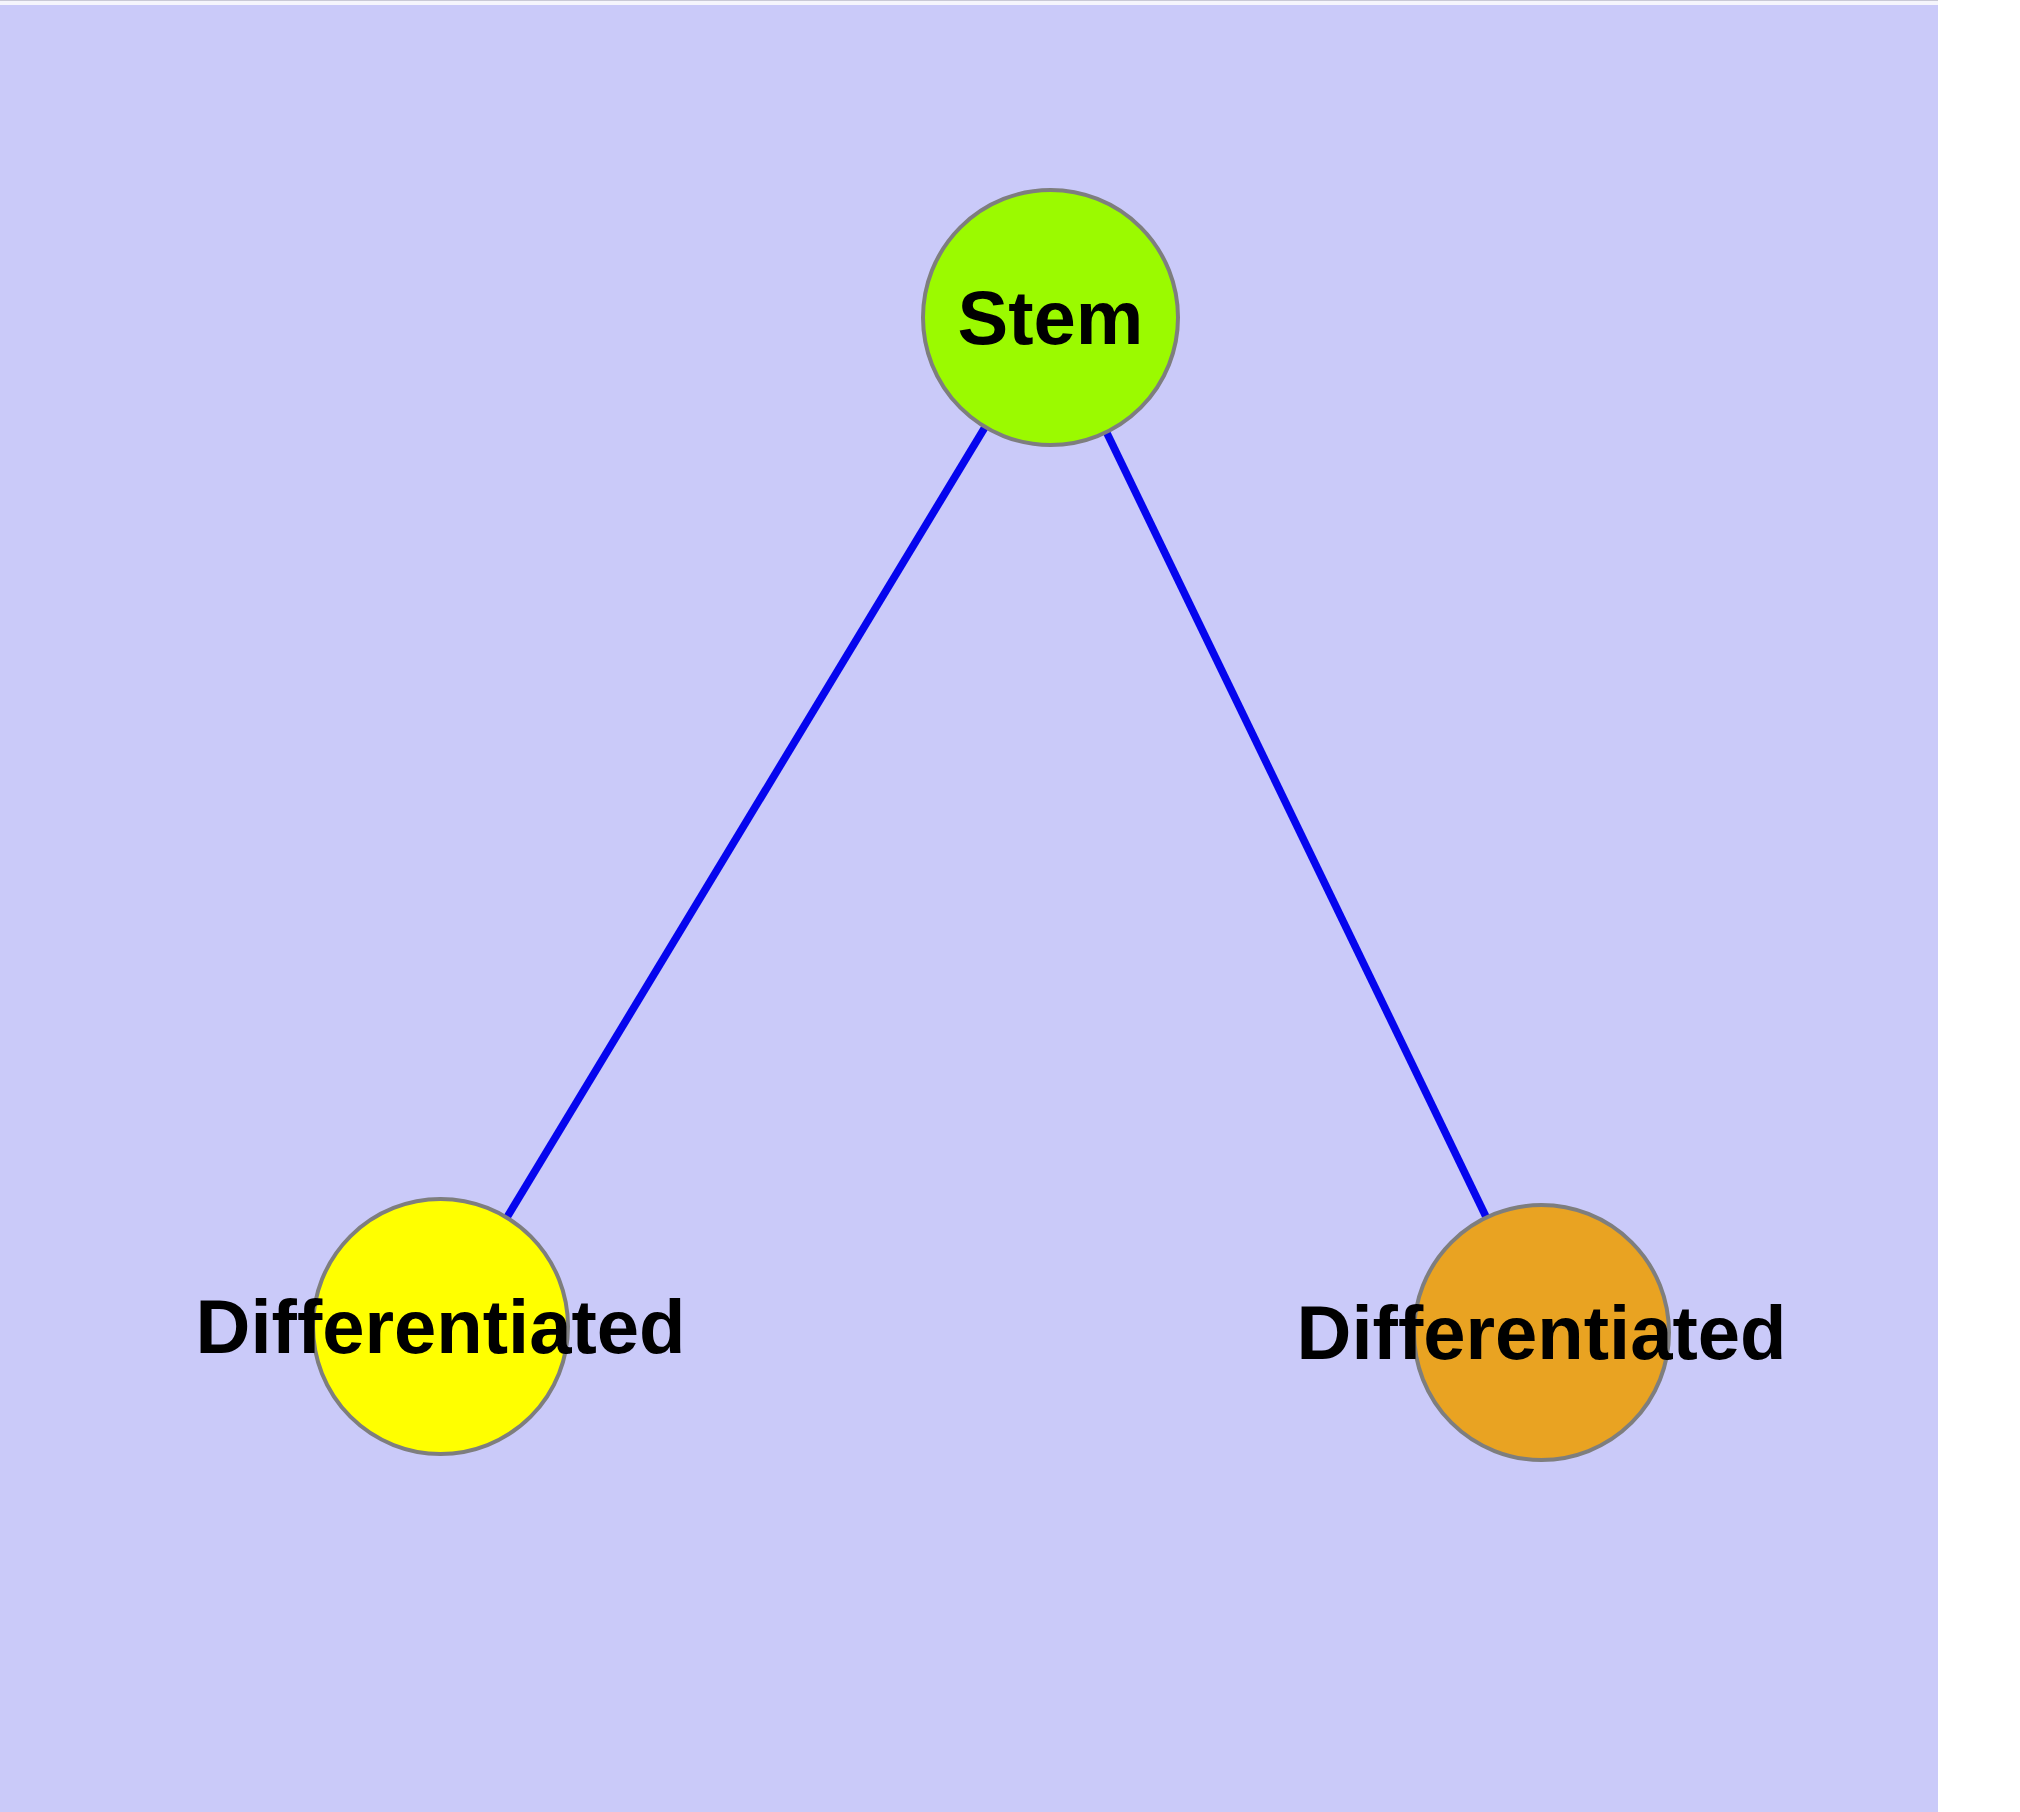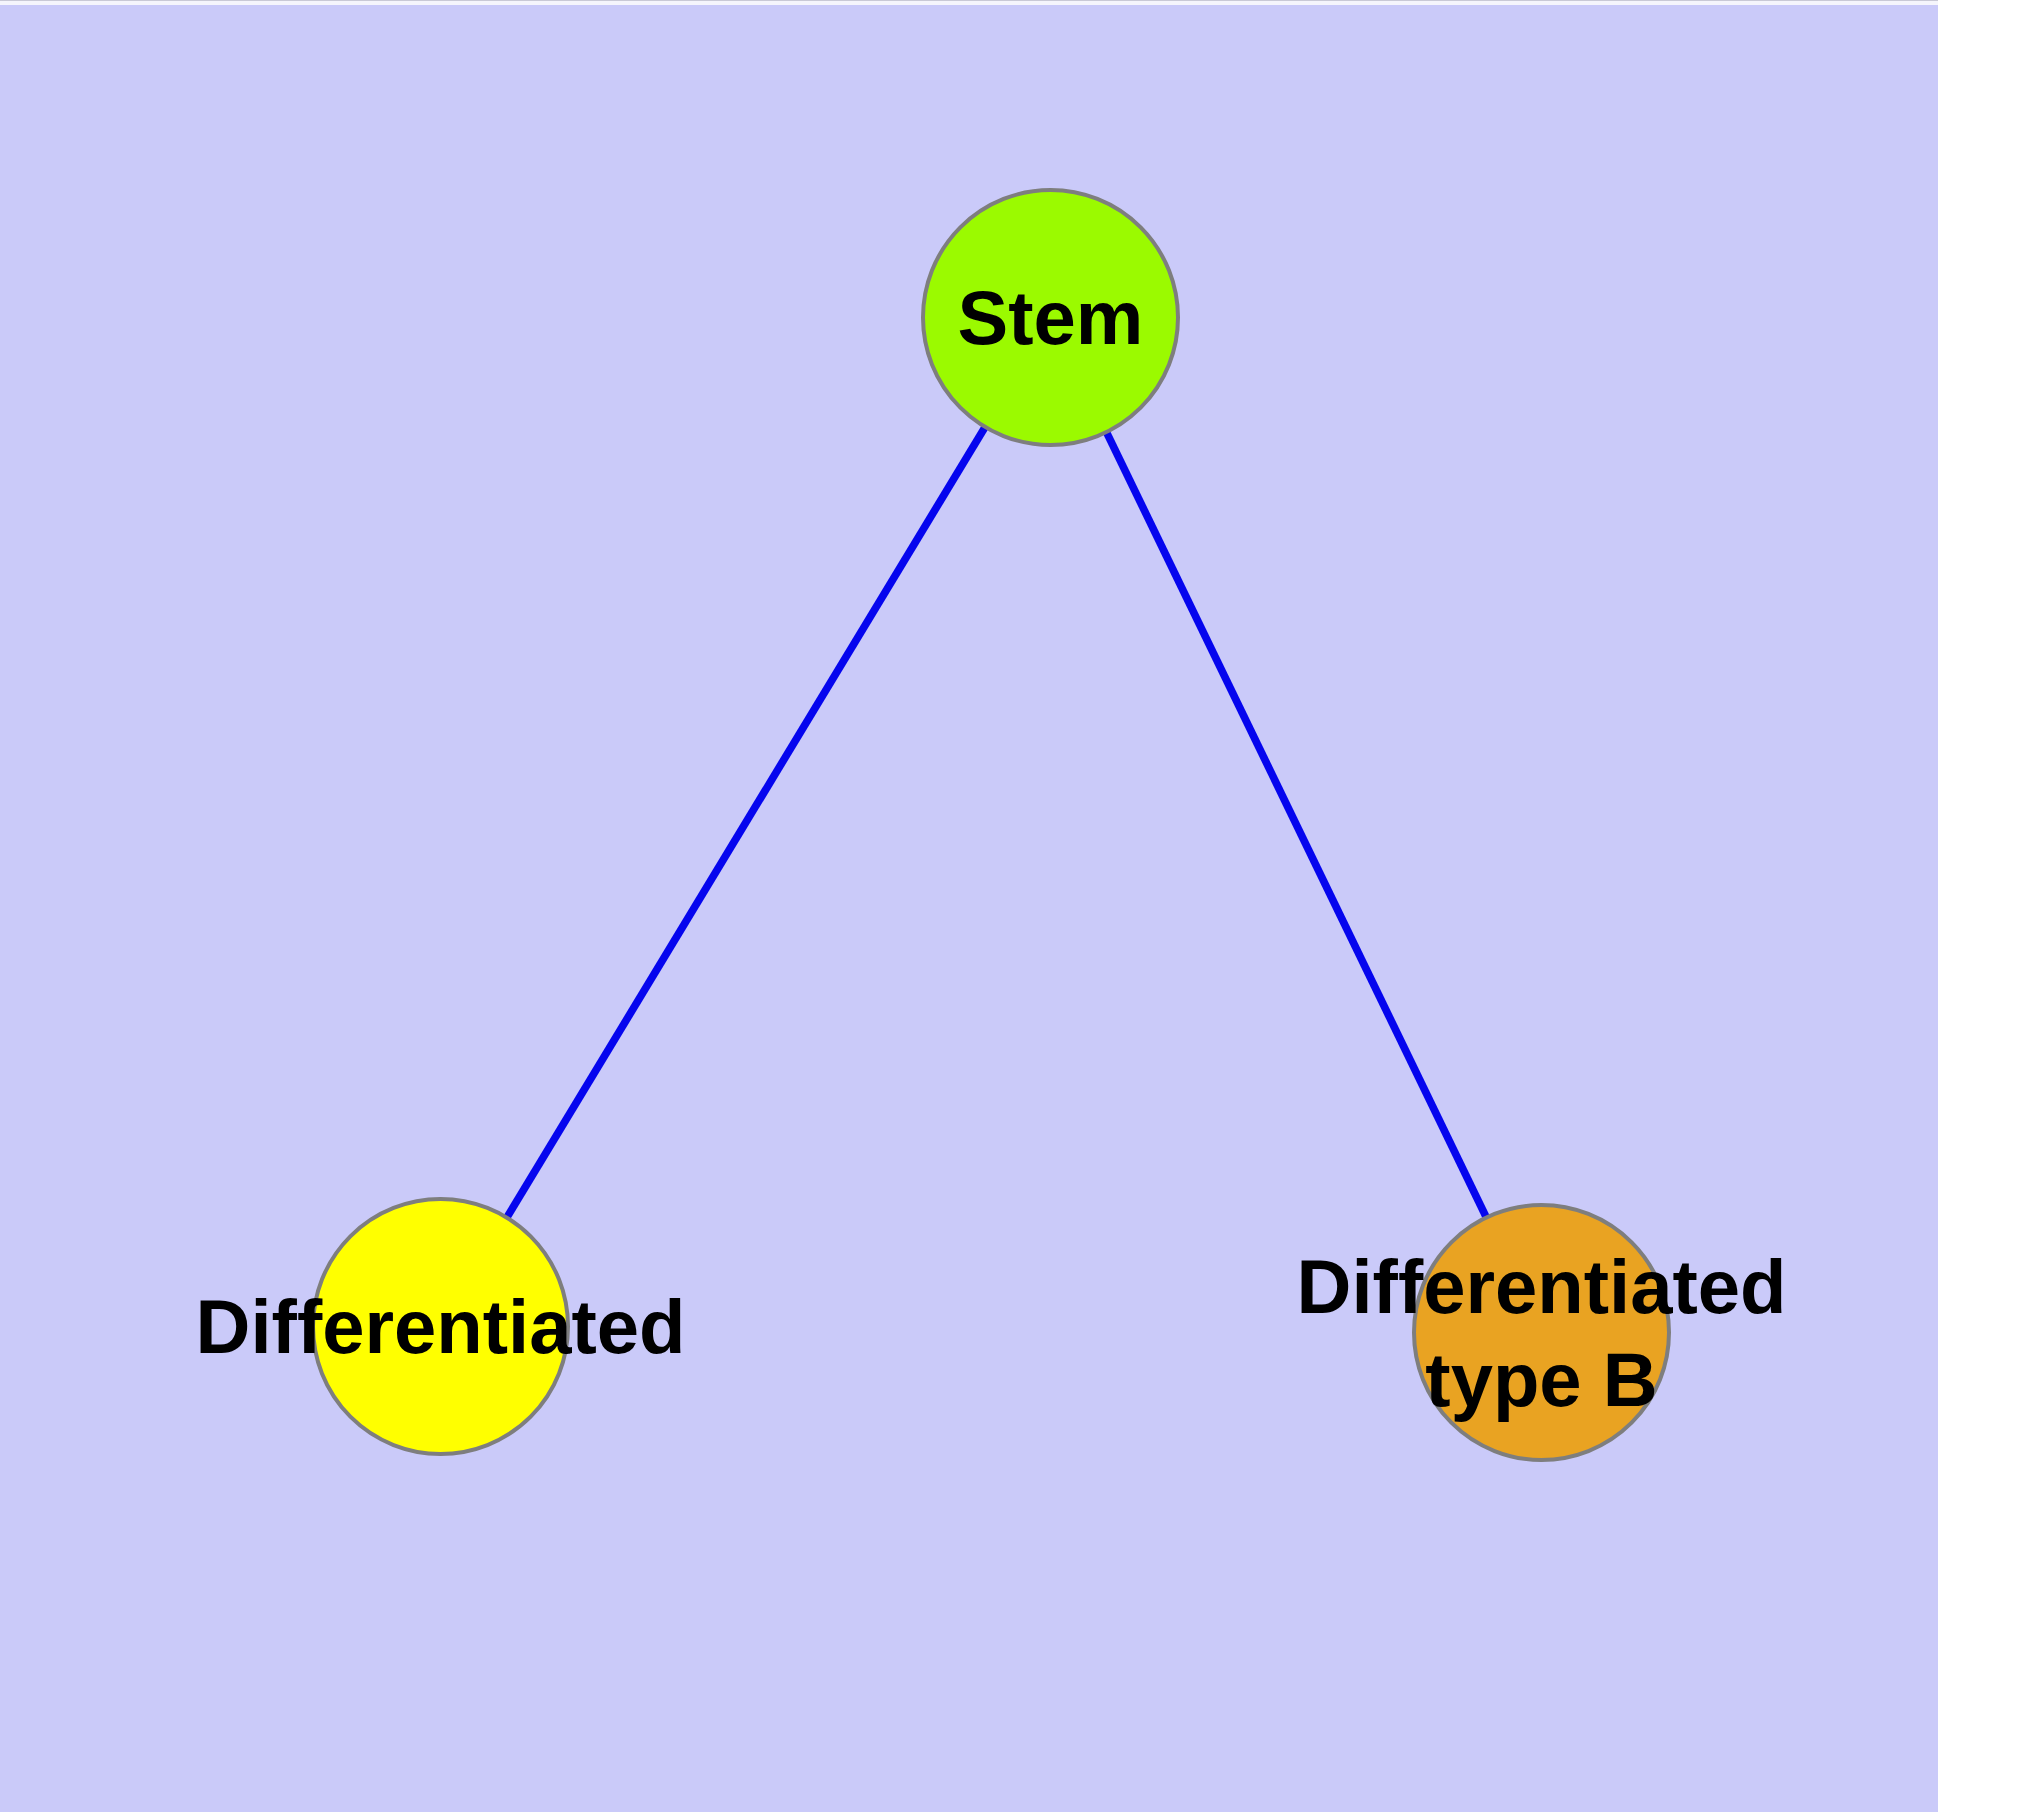--- a/index.html
+++ b/index.html
@@ -72,18 +72,17 @@
 
   <div class="node" style="left: 311px; top: 1197px; background-color: rgb(255, 255, 0);">
     <div class="node-label">
       <span>Differentiated</span>
     </div>
   </div>
 
   <div class="node" style="left: 1412px; top: 1203px; background-color: rgb(233, 163, 34);">
     <div class="node-label">
       <span>Differentiated</span>
-      <span>type B</span>
     </div>
   </div>
 
 </div>
 
 
 </body></html>

